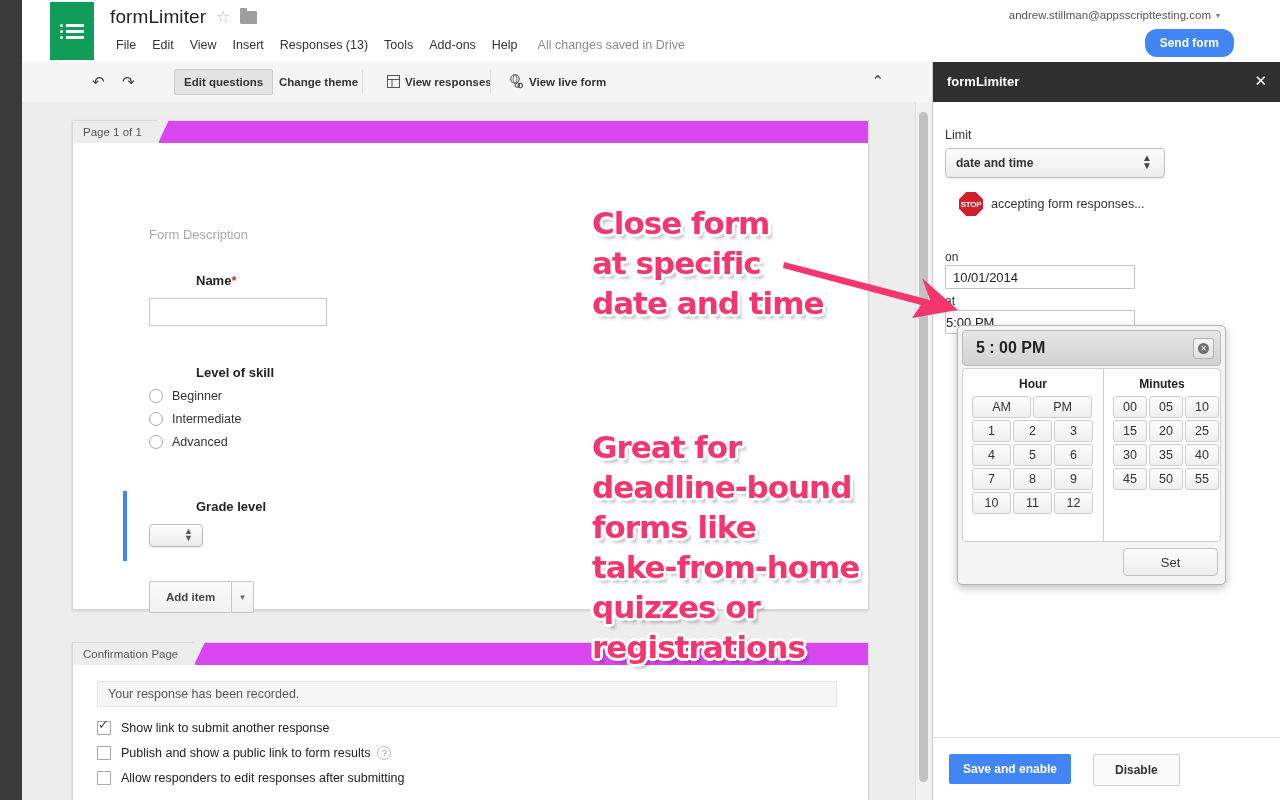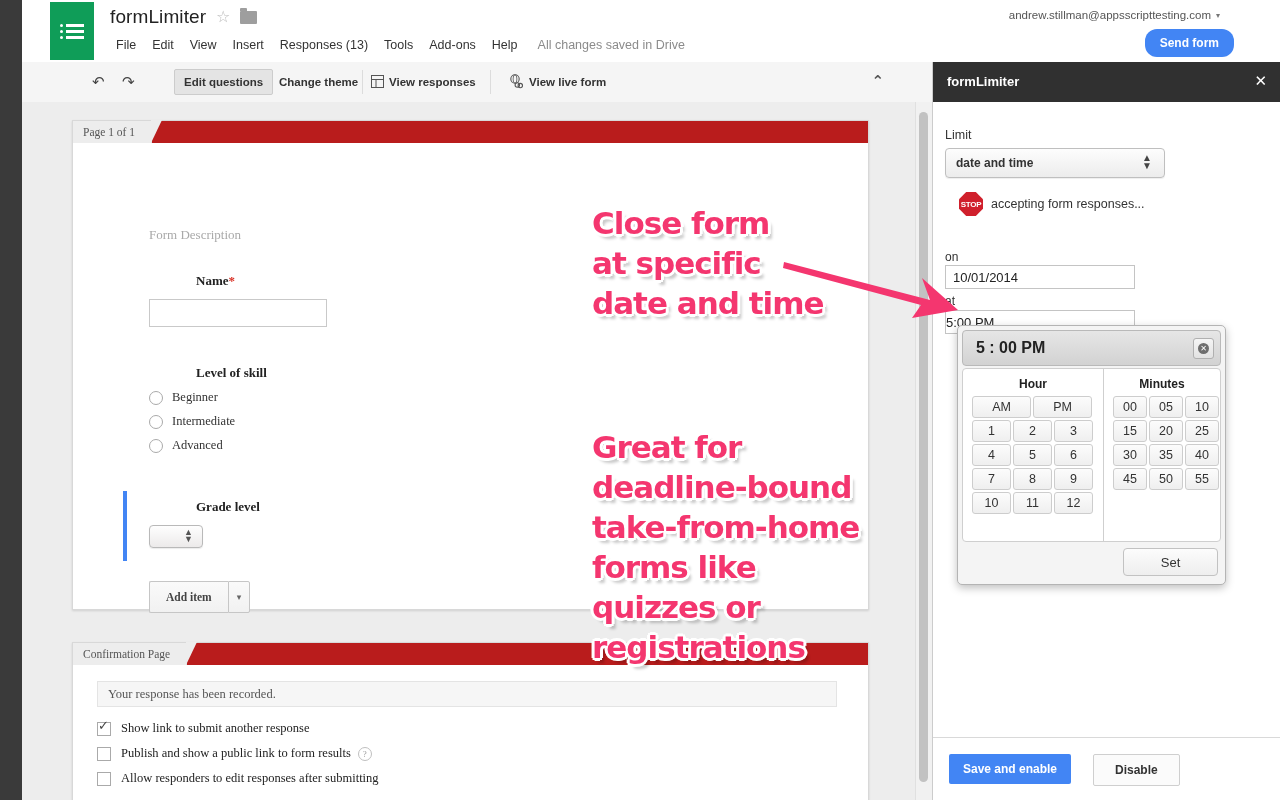--- a/index.html
+++ b/index.html
@@ -45,21 +45,21 @@
   .tbtn{
     position:absolute;top:8px;height:24px;display:flex;align-items:center;
     font-size:11.5px;font-weight:bold;color:#333;padding:0 9px;white-space:nowrap;
   }
   .tbtn.sel{background:#e4e4e4;border:1px solid #ccc;border-radius:2px;top:7px;}
   .tsep{position:absolute;top:8px;width:1px;height:24px;background:#dcdcdc;}
   .tb-icon{display:inline-block;margin-right:5px;}
   #collapse{position:absolute;right:48px;top:10px;font-size:15px;color:#555;font-weight:bold;}
   
   #canvas{position:absolute;left:22px;top:102px;width:910px;height:698px;background:#ededed;overflow:hidden;}
-  .card{background:#b91c1c;border:1px solid #d8d8d8;box-shadow:0 1px 2px rgba(0,0,0,.12);font-family:Liberation Serif, serif;}
+  .card{background:#d946ef;border:1px solid #d8d8d8;box-shadow:0 1px 2px rgba(0,0,0,.12);}
   .tab{
     position:absolute;left:-1px;top:-1px;height:22px;background:#ededed;border:1px solid #d8d8d8;
     border-bottom:none;padding:0 16px 0 10px;font-size:11.5px;color:#555;display:flex;align-items:center;
   }
   .tab:after{content:"";position:absolute;right:-11px;top:-1px;border-left:11px solid #ededed;border-bottom:23px solid transparent;}
   #form-card{position:absolute;left:50px;top:18px;width:795px;height:488px;}
   #form-inner{position:absolute;left:0;top:22px;right:0;bottom:0;background:#fff;}
   #form-title{position:absolute;left:75px;top:32px;font-size:26px;font-weight:bold;color:#1a1a1a;letter-spacing:-.3px;}
   #form-desc{position:absolute;left:76px;top:84px;font-size:13px;color:#a9a9a9;}
   .qlabel{font-size:13px;font-weight:bold;color:#222;padding-left:47px;}
@@ -211,21 +211,21 @@
   </div>
   <button id="send-form">Send form</button>
 </div>
 
 <div id="toolbar">
   <span class="undo">↶</span>
   <span class="redo">↷</span>
   <div class="tbtn sel" style="left:152px">Edit questions</div>
   <div class="tbtn" style="left:248px">Change theme</div>
   <div class="tsep" style="left:340px"></div>
-  <div class="tbtn" style="left:340px">
+  <div class="tbtn" style="left:356px">
     <span class="tb-icon">
       <svg width="13" height="13" viewBox="0 0 13 13">
           <rect x="0.5" y="0.5" width="12" height="12" fill="none" stroke="#555"></rect>
           <line x1="0.5" y1="4.5" x2="12.5" y2="4.5" stroke="#555"></line>
           <line x1="5" y1="4.5" x2="5" y2="12.5" stroke="#555"></line>
         </svg>
     </span>
     <span>View responses</span>
   </div>
   <div class="tsep" style="left:468px"></div>
@@ -395,17 +395,17 @@
   <div>date and time</div>
 </div>
 
 <svg id="arrow" viewBox="0 0 180 70">
   <path d="M4 10 L150 48 L142 26 L178 58 L132 66 L141 53 L3 16 Z" fill="#f4366f"></path>
 </svg>
 
 <div id="anno2" class="anno">
   <div>Great for</div>
   <div>deadline-bound</div>
+  <div>forms like</div>
   <div>take-from-home</div>
-  <div>forms like</div>
   <div>quizzes or</div>
   <div>registrations</div>
 </div>
 
 </body></html>

